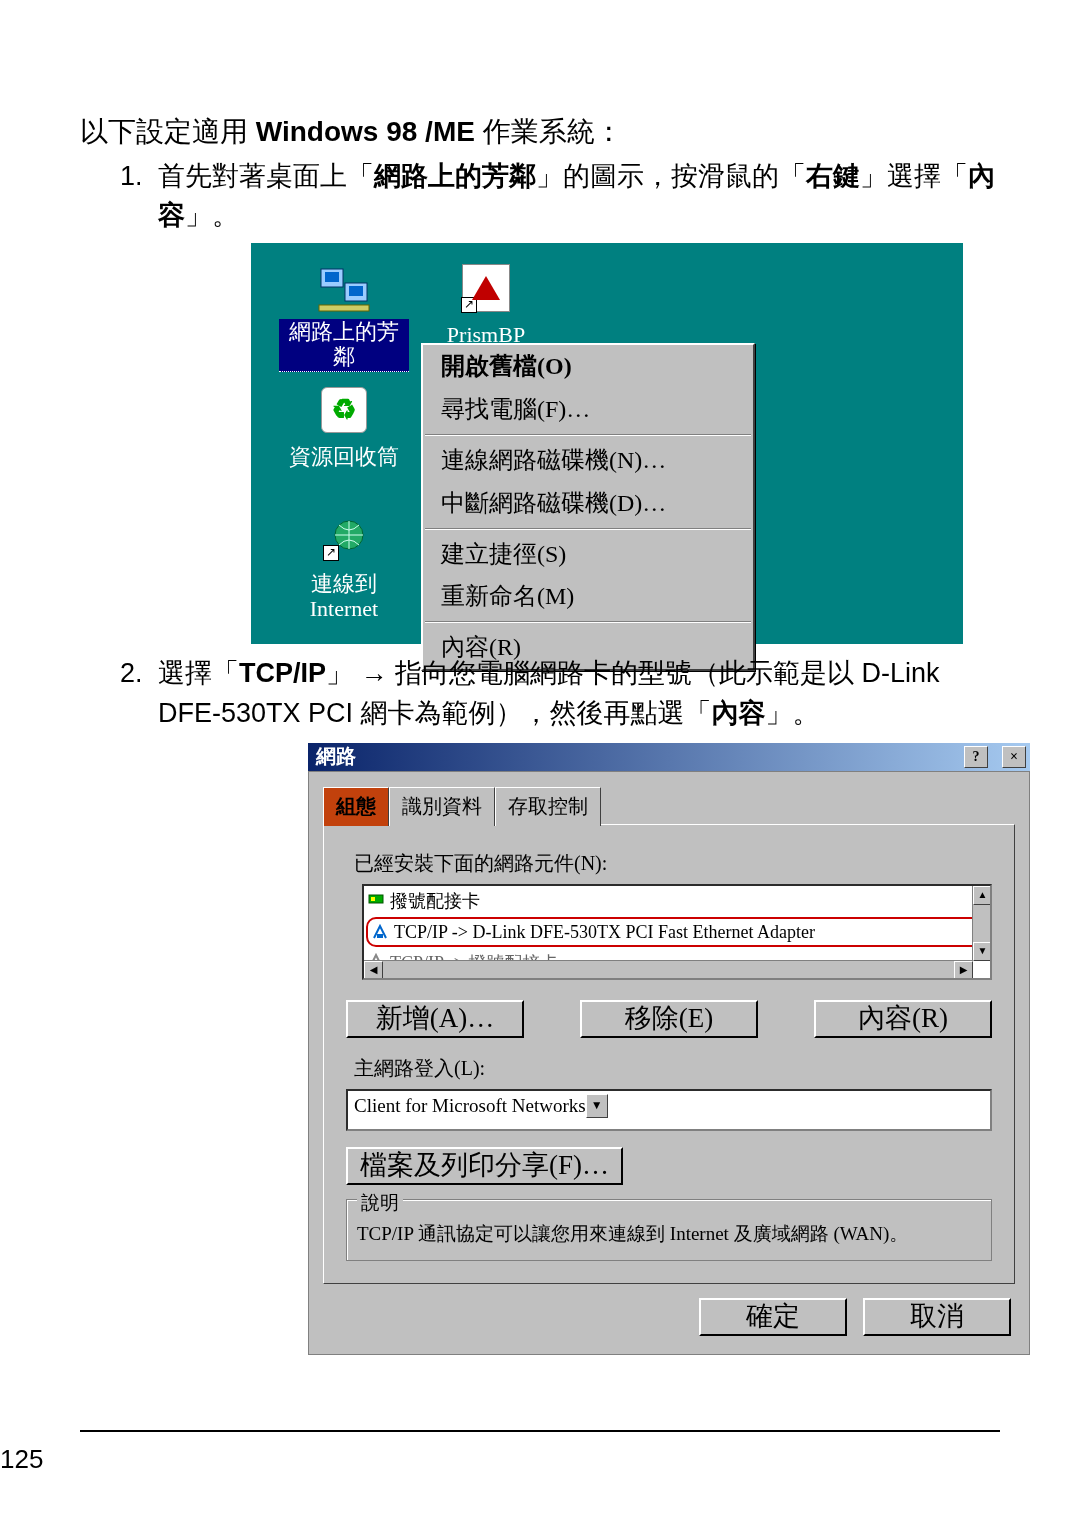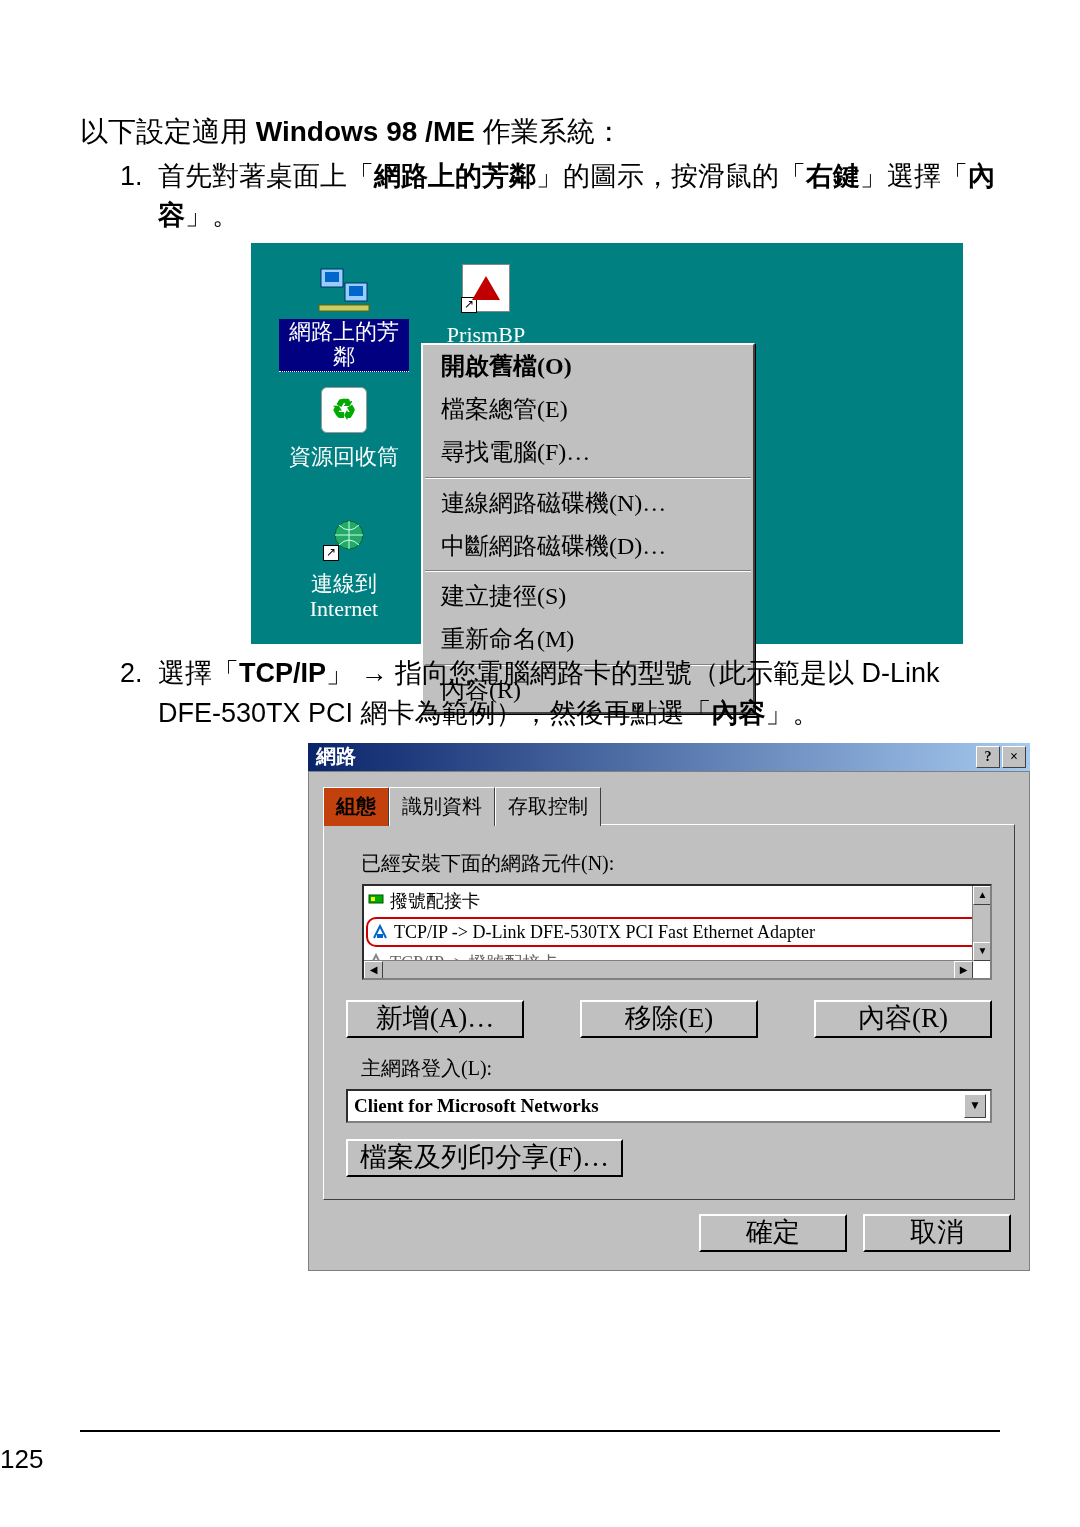--- a/index.html
+++ b/index.html
@@ -145,20 +145,21 @@
     font-family: "PMingLiU", "MingLiU", "Microsoft JhengHei", serif;
   }
   .titlebar {
     height: 28px;
     background: linear-gradient(to right, #0a246a, #a6caf0);
     color:#fff;
     font-size: 20px;
     font-weight: 700;
     display:flex; align-items:center;
     padding: 0 4px 0 8px;
+    gap: 12px;
   }
   .titlebar .spacer{flex:1;}
   .titlebar .tb-btn{
     width:22px; height:20px;
     background:#c0c0c0;
     border:1px solid #fff;
     border-right-color:#404040; border-bottom-color:#404040;
     margin-left:2px;
     color:#000; font-size:14px; font-weight:700;
     display:flex; align-items:center; justify-content:center;
@@ -193,21 +194,21 @@
     color:#000;
   }
   .tabpane{
     border:1px solid #fff;
     border-right-color:#404040;
     border-bottom-color:#404040;
     padding: 18px 22px 22px 22px;
     font-size:20px;
     background:#c0c0c0;
   }
-  .lbl{ margin: 6px 15px; }
+  .lbl{ margin: 6px 8px; }
   .listbox{
     background:#fff;
     border:2px inset #808080;
     height:92px;
     position:relative;
     overflow:hidden;
     font-size:18px;
     margin-left:16px;
   }
   .listbox .row{
@@ -250,23 +251,21 @@
     border:2px outset #fff;
     border-right-color:#404040; border-bottom-color:#404040;
     font-size:27px;
     display:flex; align-items:center; justify-content:center;
     padding:0 12px;
   }
   .w98btn.small{ min-width:120px; }
   .combo{
     background:#fff; border:2px inset #808080;
     height:30px; display:flex; align-items:center;
-    padding:0 4px 0 6px; font-size:19px;
-    justify-content:space-between;
-    font-weight:bold;
+    padding:0 4px 8px 6px; font-size:19px;
   }
   .combo .cbtn{
     width:20px; height:22px; background:#c0c0c0;
     border:1px solid #fff; border-right-color:#404040; border-bottom-color:#404040;
     display:flex; align-items:center; justify-content:center; font-size:12px;
   }
   .group{
     border:1px solid #808080;
     box-shadow: inset 1px 1px 0 #fff;
     padding:6px 10px 12px 10px;
@@ -342,21 +341,20 @@
             </svg>
             <span class="g-net-sc">↗</span>
           </div>
           <span class="label">
             <span>連線到</span><br><span>Internet</span>
           </span>
         </div>
 
         <div class="ctxmenu">
           <div class="mi bold">開啟舊檔(O)</div>
-          <div class="mi">檔案總管(E)</div>
           <div class="mi">尋找電腦(F)…</div>
           <div class="sep"></div>
           <div class="mi">連線網路磁碟機(N)…</div>
           <div class="mi">中斷網路磁碟機(D)…</div>
           <div class="sep"></div>
           <div class="mi">建立捷徑(S)</div>
           <div class="mi">重新命名(M)</div>
           <div class="sep"></div>
           <div class="mi">內容(R)</div>
         </div>
@@ -429,20 +427,24 @@
             <div class="lbl">主網路登入(L):</div>
             <div class="combo">
               <span>Client for Microsoft Networks</span>
               <span class="cbtn">▼</span>
             </div>
 
             <div style="margin-top:16px;">
               <div class="w98btn" style="min-width:220px; display:inline-flex;">檔案及列印分享(F)…</div>
             </div>
 
+            <div class="group">
+              <span class="gt">說明</span>
+              <div class="gbody">TCP/IP 通訊協定可以讓您用來連線到 Internet 及廣域網路 (WAN)。</div>
+            </div>
           </div>
 
           <div class="dlg-footer">
             <div class="w98btn small">確定</div>
             <div class="w98btn small">取消</div>
           </div>
         </div>
       </div>
     </li>
   </ol>

